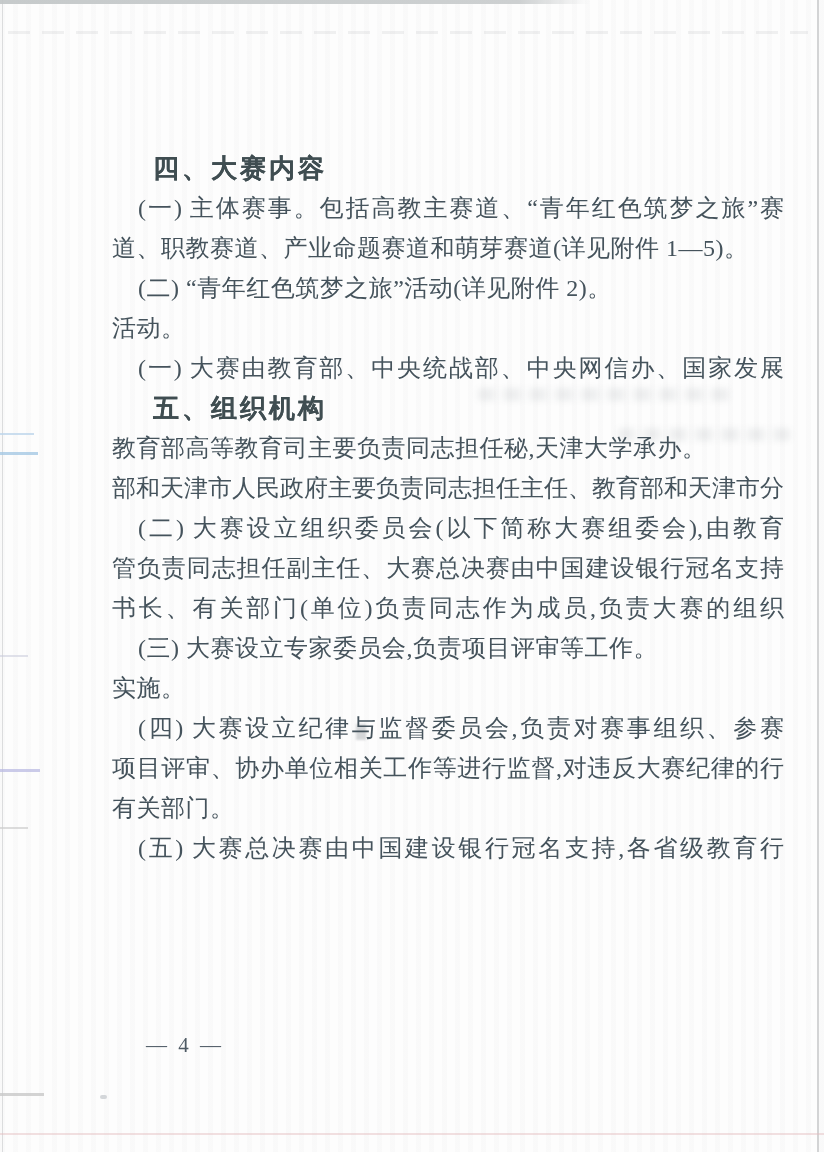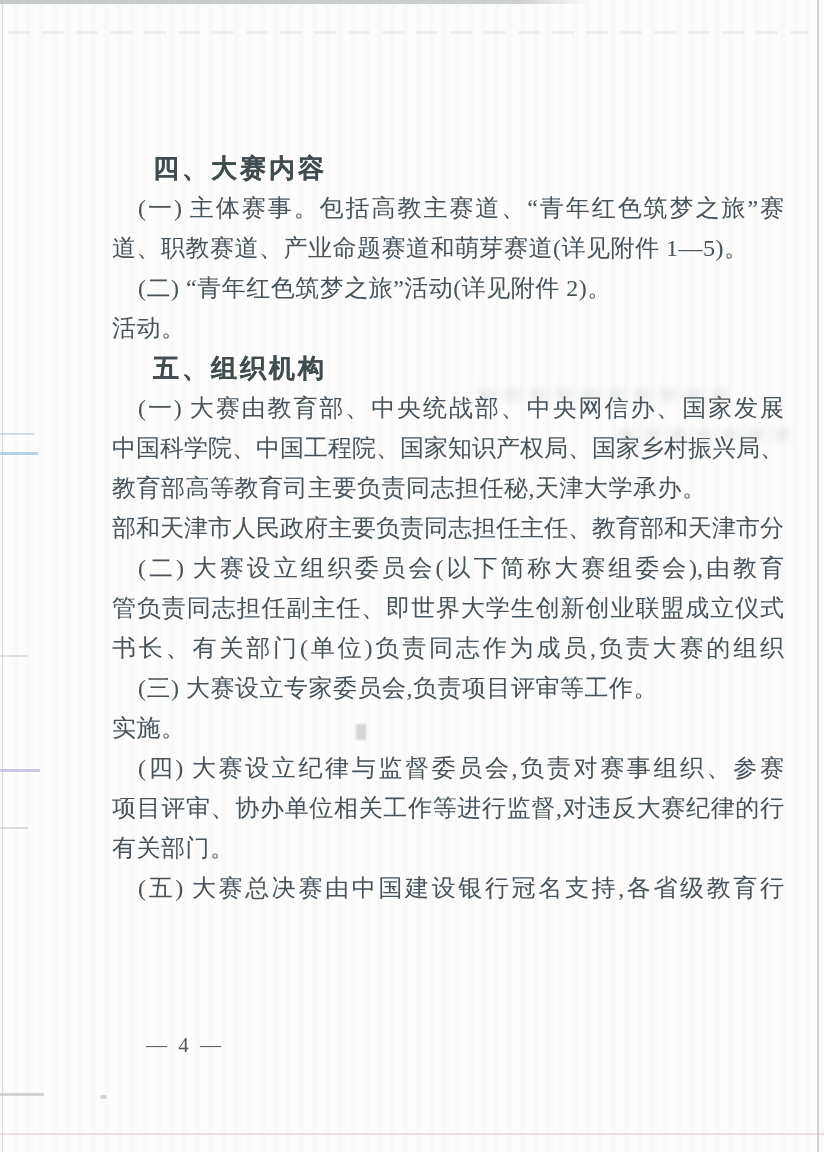--- a/index.html
+++ b/index.html
@@ -108,27 +108,26 @@
 <div class="artifact ghost ghost-1"></div>
 <div class="artifact ghost ghost-2"></div>
 <div class="artifact ghost-3 artifact"></div>
 
 <div class="text-column">
     <div class="line heading">四、大赛内容</div>
     <div class="line fill indent">(一) 主体赛事。包括高教主赛道、“青年红色筑梦之旅”赛</div>
     <div class="line">道、职教赛道、产业命题赛道和萌芽赛道(详见附件 1—5)。</div>
     <div class="line indent">(二) “青年红色筑梦之旅”活动(详见附件 2)。</div>
     <div class="line">活动。</div>
+    <div class="line fill indent">(一) 大赛由教育部、中央统战部、中央网信办、国家发展</div>
     <div class="line heading">五、组织机构</div>
-    <div class="line fill indent">(一) 大赛由教育部、中央统战部、中央网信办、国家发展</div>
-    <div class="line fill">中国科学院、中国工程院、国家知识产权局、国家乡村振兴局、</div>
     <div class="line">教育部高等教育司主要负责同志担任秘,天津大学承办。</div>
     <div class="line fill">部和天津市人民政府主要负责同志担任主任、教育部和天津市分</div>
     <div class="line fill indent">(二) 大赛设立组织委员会(以下简称大赛组委会),由教育</div>
-    <div class="line fill">管负责同志担任副主任、即世界大学生创新创业联盟成立仪式</div>
+    <div class="line fill">管负责同志担任副主任、大赛总决赛由中国建设银行冠名支持</div>
     <div class="line fill">书长、有关部门(单位)负责同志作为成员,负责大赛的组织</div>
     <div class="line indent">(三) 大赛设立专家委员会,负责项目评审等工作。</div>
     <div class="line">实施。</div>
     <div class="line fill indent">(四) 大赛设立纪律与监督委员会,负责对赛事组织、参赛</div>
     <div class="line fill">项目评审、协办单位相关工作等进行监督,对违反大赛纪律的行</div>
     <div class="line">有关部门。</div>
     <div class="line fill indent">(五) 大赛总决赛由中国建设银行冠名支持,各省级教育行</div>
   </div>
 
 <div class="page-number">— 4 —</div>

